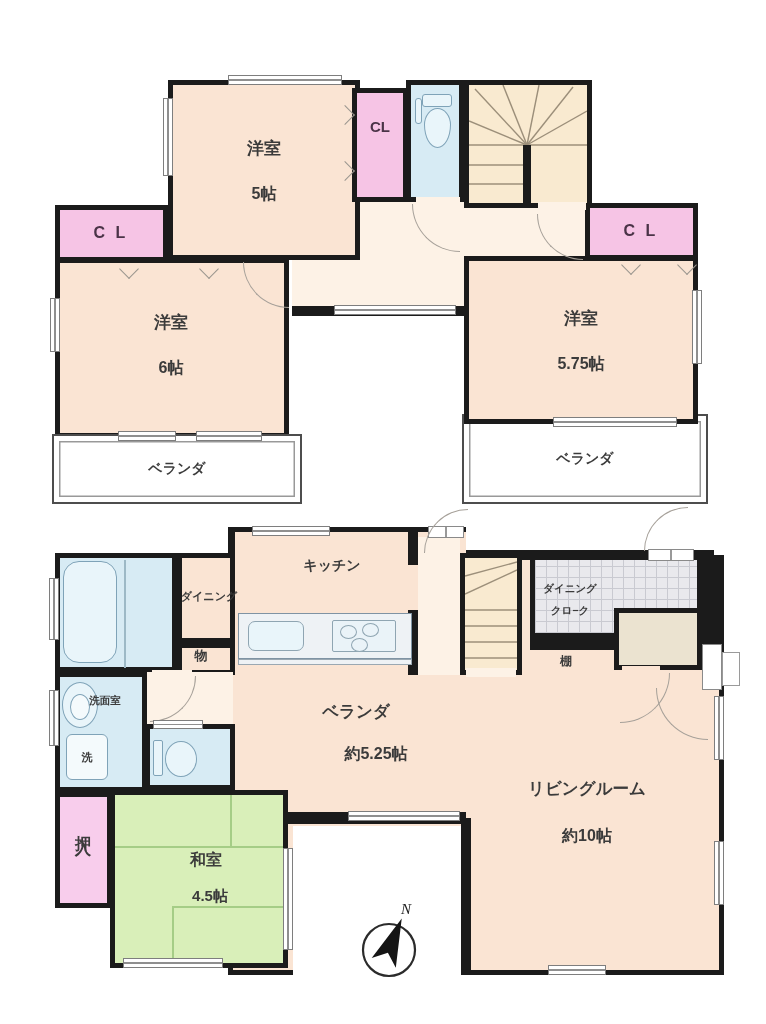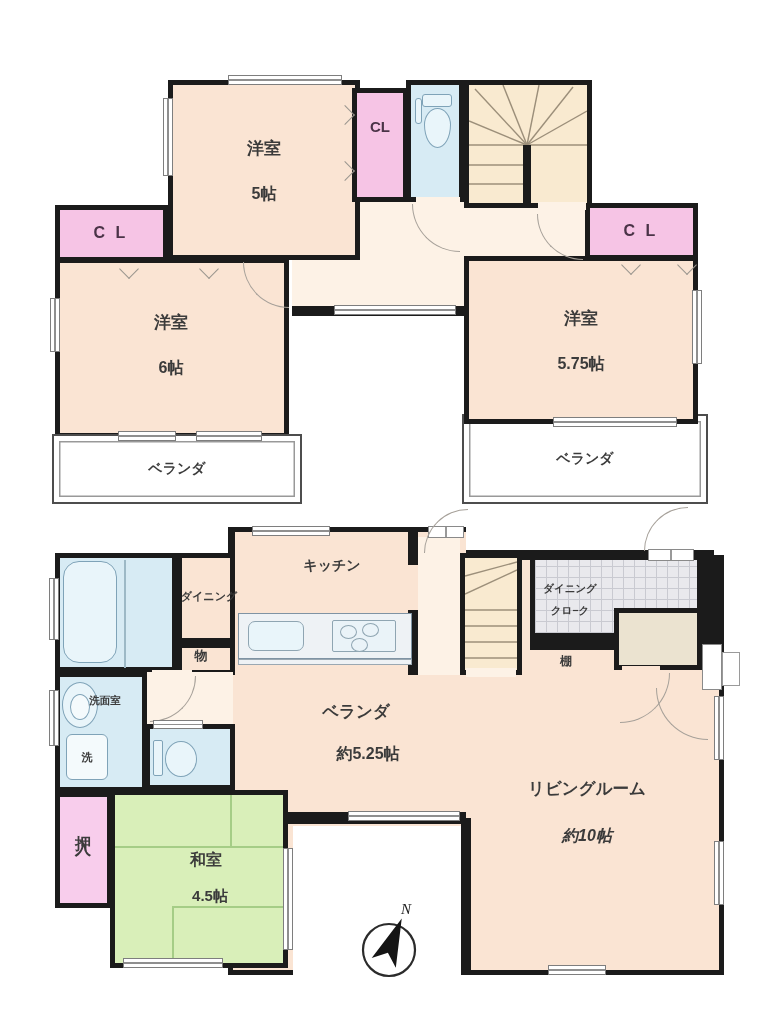--- a/index.html
+++ b/index.html
@@ -213,23 +213,23 @@
 
   <div class="lbl" style="left:332px;top:566px;font-size:14px;">キッチン</div>
   <div class="lbl" style="left:209px;top:596px;font-size:11px;">ダイニング</div>
   <div class="lbl" style="left:201px;top:656px;font-size:13px;">物</div>
   <div class="lbl" style="left:105px;top:701px;font-size:10.5px;">洗面室</div>
   <div class="lbl" style="left:87px;top:757px;font-size:11px;">洗</div>
   <div class="lbl" style="left:570px;top:589px;font-size:10.5px;">ダイニング</div>
   <div class="lbl" style="left:570px;top:611px;font-size:10.5px;">クロ−ク</div>
   <div class="lbl" style="left:566px;top:661px;font-size:12px;">棚</div>
   <div class="lbl" style="left:356px;top:712px;font-size:16.5px;">ベランダ</div>
-  <div class="lbl" style="left:368px;top:754px;font-size:16px;">約5.25帖</div>
+  <div class="lbl" style="left:376px;top:754px;font-size:16px;">約5.25帖</div>
   <div class="lbl" style="left:587px;top:789px;font-size:16.5px;">リビングルーム</div>
-  <div class="lbl" style="left:587px;top:836px;font-size:16px;font-style:italic;">約10帖</div>
+  <div class="lbl" style="left:587px;top:836px;font-size:16px;">約10帖</div>
   <div class="lbl-vert" style="left:72px;top:822px;">押入</div>
   <div class="lbl" style="left:206px;top:860px;font-size:16px;">和室</div>
   <div class="lbl" style="left:210px;top:896px;font-size:15px;">4.5帖</div>
 
   <svg style="left:344px;top:896px;" width="90" height="92" viewBox="0 0 90 92">
     <circle cx="45" cy="54" r="26" fill="#ffffff" stroke="#2b2b2b" stroke-width="2.2"></circle>
     <polygon points="45,20 58,68 45,57 32,68" fill="#151515" transform="rotate(22 45 54)"></polygon>
     <text x="57" y="18" font-size="15" font-style="italic" font-family="Liberation Serif, serif" fill="#222">N</text>
   </svg>
 

